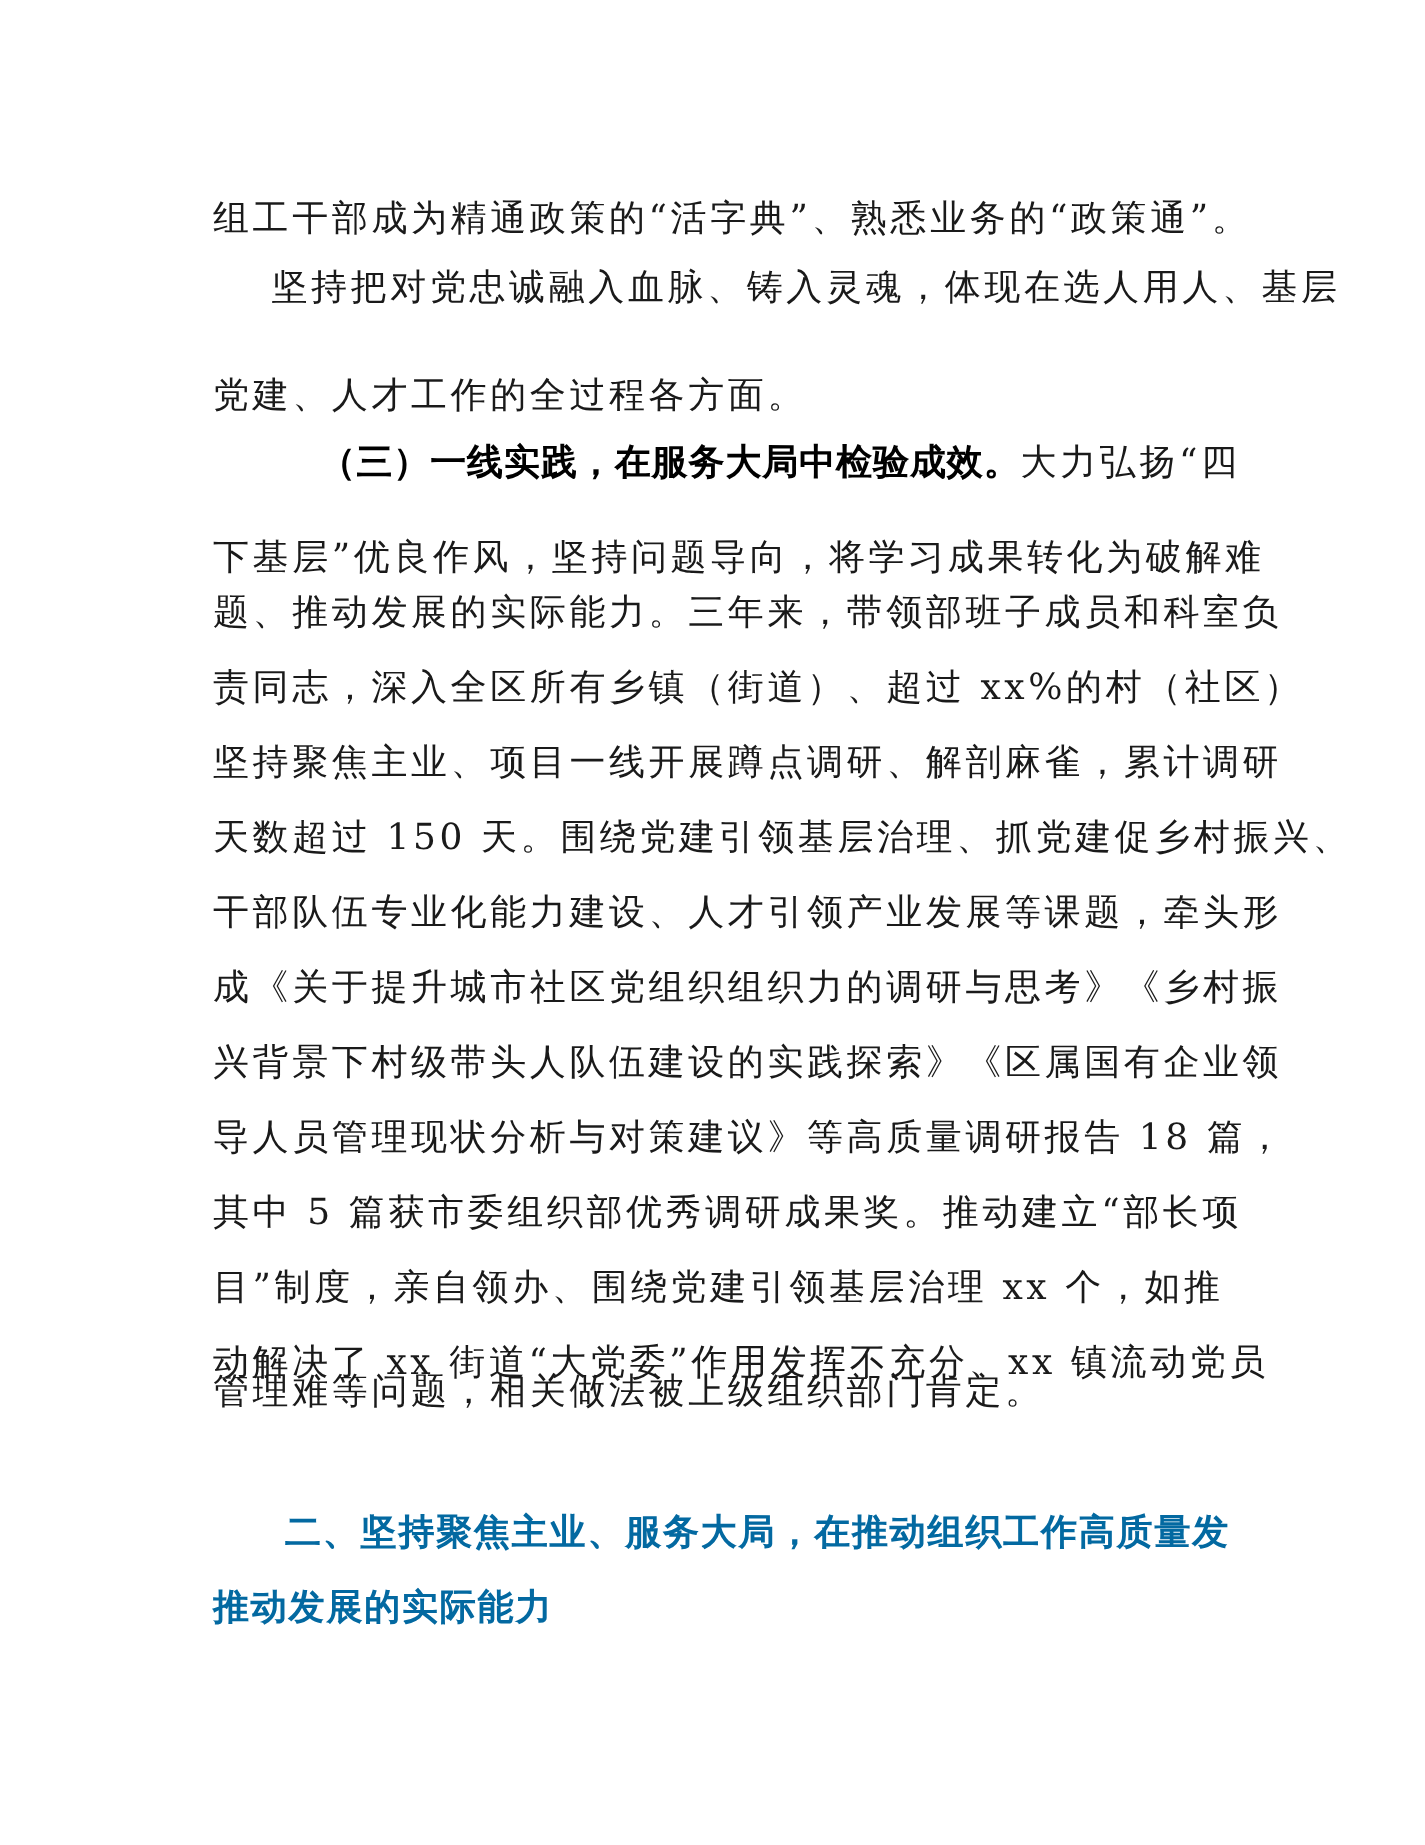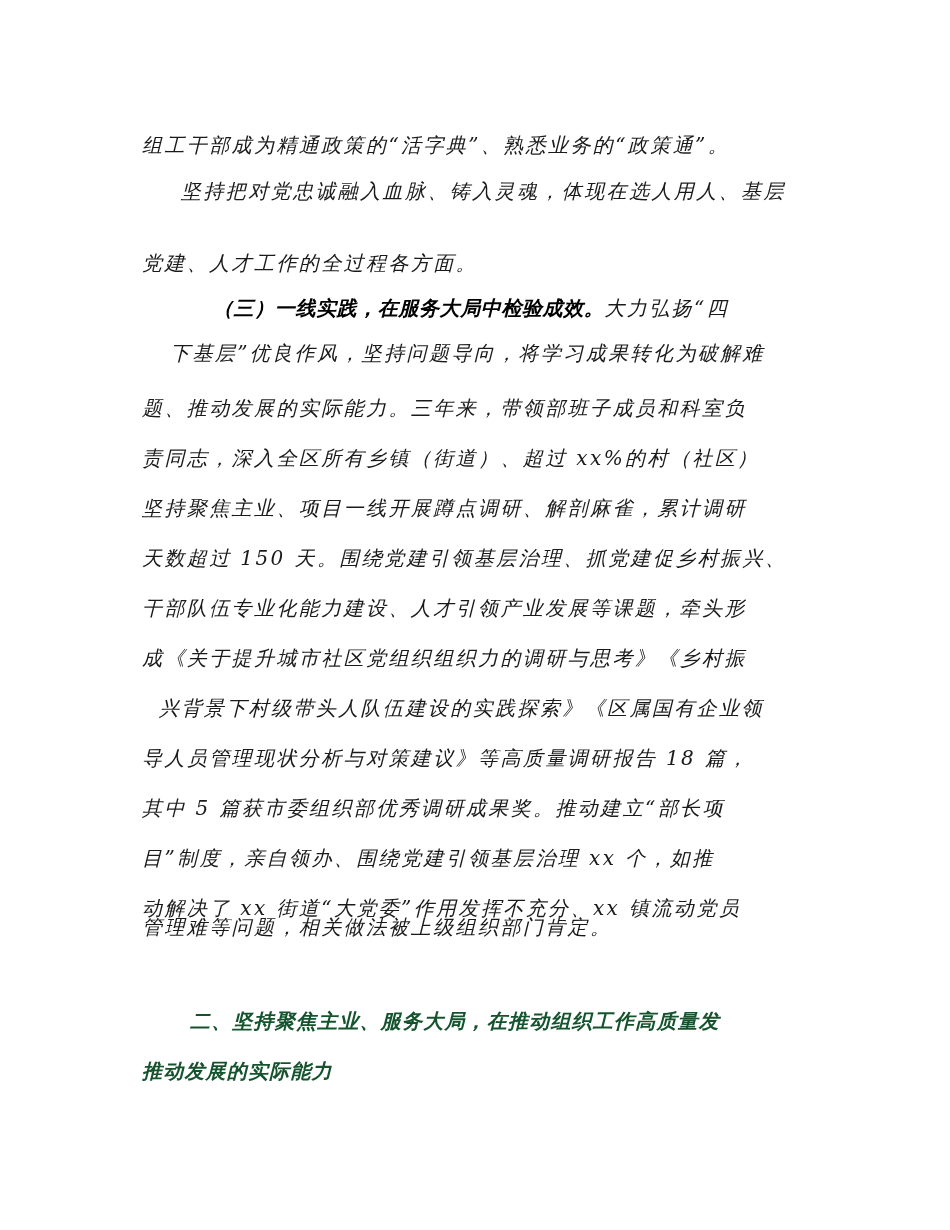--- a/index.html
+++ b/index.html
@@ -19,64 +19,63 @@
       position: absolute;
       left: 0; top: 0;
       width: 950px;
       height: 1230px;
       background: #ffffff;
     }
     .line {
       position: absolute;
       left: 142px;
       white-space: nowrap;
-      font-size: 20px;
+      font-size: 24px;
       line-height: 30px;
       letter-spacing: 2.4px;
       color: #1a1a1a;
-      font-style: italic;
     }
     .line.indent { left: 190px; }
     .bold {
       font-family: "DejaVu Sans", "Liberation Sans", sans-serif;
       font-weight: bold;
       letter-spacing: 0.6px;
       color: #000000;
       margin-left: 23px;
     }
     .heading {
       font-family: "DejaVu Sans", "Liberation Sans", sans-serif;
       font-weight: bold;
       letter-spacing: 1.2px;
-      color: #14532d;
+      color: #0369a1;
     }
   </style>
 </head>
 <body>
 
 <div class="page">
 
   <div>
     <div class="line" style="top:130px;">组工干部成为精通政策的“活字典”、熟悉业务的“政策通”。</div>
     <div class="line" style="top:176px;margin-left:39px;">坚持把对党忠诚融入血脉、铸入灵魂，体现在选人用人、基层</div>
     <div class="line" style="top:230px;margin-top:18px;">党建、人才工作的全过程各方面。</div>
   </div>
 
   <div>
     <div class="line indent" style="top:293px;">
       <span class="bold">（三）一线实践，在服务大局中检验成效。</span><span>大力弘扬“四</span>
     </div>
-    <div class="line" style="top:338px;margin-left:28px;">下基层”优良作风，坚持问题导向，将学习成果转化为破解难</div>
+    <div class="line" style="top:356px;">下基层”优良作风，坚持问题导向，将学习成果转化为破解难</div>
     <div class="line" style="top:393px;">题、推动发展的实际能力。三年来，带领部班子成员和科室负</div>
     <div class="line" style="top:443px;">责同志，深入全区所有乡镇（街道）、超过 xx%的村（社区）</div>
     <div class="line" style="top:493px;">坚持聚焦主业、项目一线开展蹲点调研、解剖麻雀，累计调研</div>
     <div class="line" style="top:543px;">天数超过 150 天。围绕党建引领基层治理、抓党建促乡村振兴、</div>
     <div class="line" style="top:593px;">干部队伍专业化能力建设、人才引领产业发展等课题，牵头形</div>
     <div class="line" style="top:643px;">成《关于提升城市社区党组织组织力的调研与思考》《乡村振</div>
-    <div class="line" style="top:693px;margin-left:17px;">兴背景下村级带头人队伍建设的实践探索》《区属国有企业领</div>
+    <div class="line" style="top:693px;">兴背景下村级带头人队伍建设的实践探索》《区属国有企业领</div>
     <div class="line" style="top:743px;">导人员管理现状分析与对策建议》等高质量调研报告 18 篇，</div>
     <div class="line" style="top:793px;">其中 5 篇获市委组织部优秀调研成果奖。推动建立“部长项</div>
     <div class="line" style="top:843px;">目”制度，亲自领办、围绕党建引领基层治理 xx 个，如推</div>
     <div class="line" style="top:893px;">动解决了 xx 街道“大党委”作用发挥不充分、xx 镇流动党员</div>
     <div class="line" style="top:912px;">管理难等问题，相关做法被上级组织部门肯定。</div>
   </div>
 
   <div>
     <div class="line indent heading" style="top:1006px;">二、坚持聚焦主业、服务大局，在推动组织工作高质量发</div>
     <div class="line heading" style="top:1056px;">推动发展的实际能力</div>

